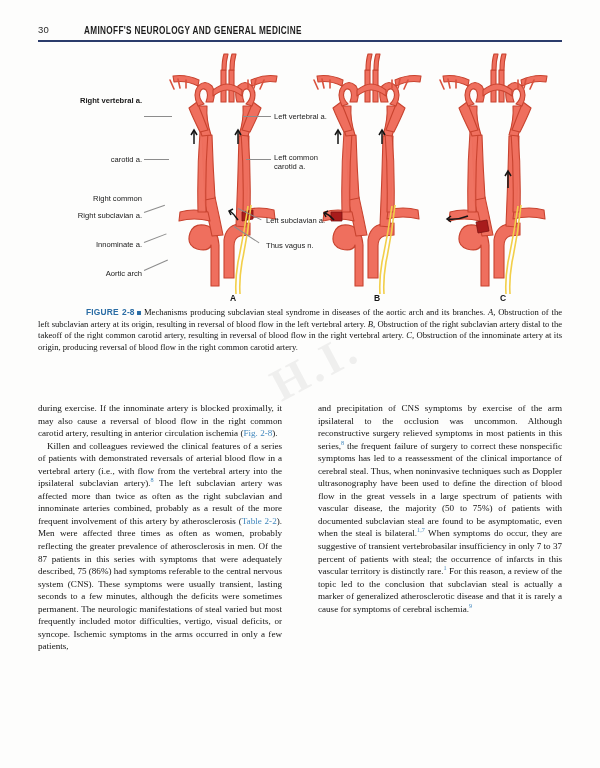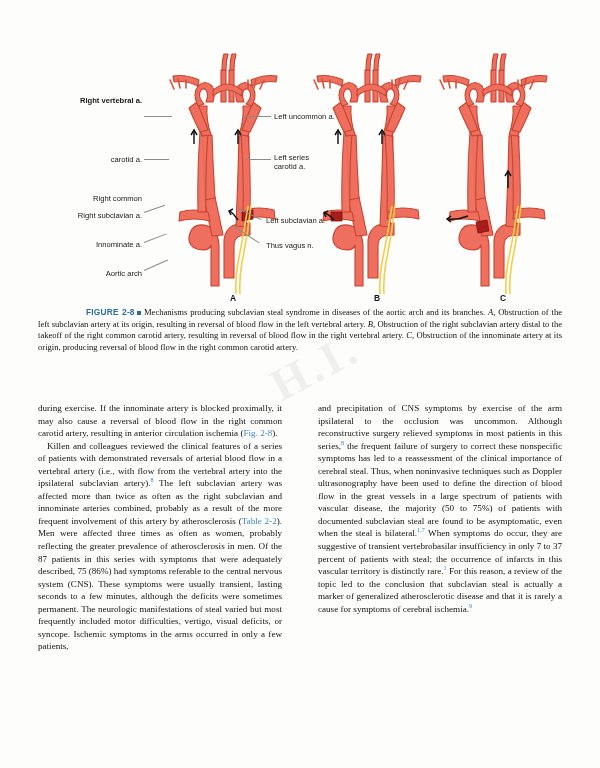--- a/index.html
+++ b/index.html
@@ -166,20 +166,25 @@
 </style>
 </head>
 <body>
 
 <div id="page">
 
   <div id="watermark">
     <div class="wm-text">H.I.</div>
   </div>
 
+  <div id="runhead">
+    <div class="pageno">30</div>
+    <div class="booktitle">AMINOFF'S NEUROLOGY AND GENERAL MEDICINE</div>
+    <div class="rule"></div>
+  </div>
 
   <div id="figure">
 
     <div class="panel" style="left:118px; width:130px;">
       <svg class="panel-svg" width="130" height="246" viewBox="0 0 130 246">
         <g fill="#ef6f5e" stroke="#c8432f" stroke-width="1.1" stroke-linejoin="round" stroke-linecap="round">
 
           <path d="M55 246 L55 205 Q54 190 44 186 Q30 182 26 193 Q22 205 33 209 Q45 212 47 205 L47 246 Z" transform="translate(8,-8)"></path>
           <path d="M60 238 L60 200 Q62 186 74 184 L86 183 L86 195 L76 196 Q70 198 70 206 L70 238 Z" transform="translate(8,-8)"></path>
 
@@ -344,24 +349,24 @@
     <div class="calloutlabel left" style="left:-4px; top:163px; width:108px;">Right subclavian a.</div>
     <div class="leader" style="left:106px; top:164px; width:22px; transform:rotate(-19deg); transform-origin:left center;"></div>
 
     <div class="calloutlabel left" style="left:10px; top:192px; width:94px;">Innominate a.</div>
     <div class="leader" style="left:106px; top:194px; width:24px; transform:rotate(-21deg); transform-origin:left center;"></div>
 
     <div class="calloutlabel left" style="left:24px; top:221px; width:80px;">Aortic arch</div>
     <div class="leader" style="left:106px; top:222px; width:26px; transform:rotate(-24deg); transform-origin:left center;"></div>
 
     <div class="leader" style="left:205px; top:68px; width:28px;"></div>
-    <div class="calloutlabel right" style="left:236px; top:64px;">Left uncommon a.</div>
+    <div class="calloutlabel right" style="left:236px; top:64px;">Left vertebral a.</div>
 
     <div class="leader" style="left:208px; top:111px; width:25px;"></div>
-    <div class="calloutlabel right" style="left:236px; top:105px;">Left series</div>
+    <div class="calloutlabel right" style="left:236px; top:105px;">Left common</div>
     <div class="calloutlabel right" style="left:236px; top:114px;">carotid a.</div>
 
     <div class="leader" style="left:200px; top:160px; width:26px; transform:rotate(26deg); transform-origin:left center;"></div>
     <div class="calloutlabel right" style="left:228px; top:168px;">Left subclavian a.</div>
 
     <div class="leader" style="left:196px; top:178px; width:30px; transform:rotate(33deg); transform-origin:left center;"></div>
     <div class="calloutlabel right" style="left:228px; top:193px;">Thus vagus n.</div>
   </div>
 
   <div id="caption">

